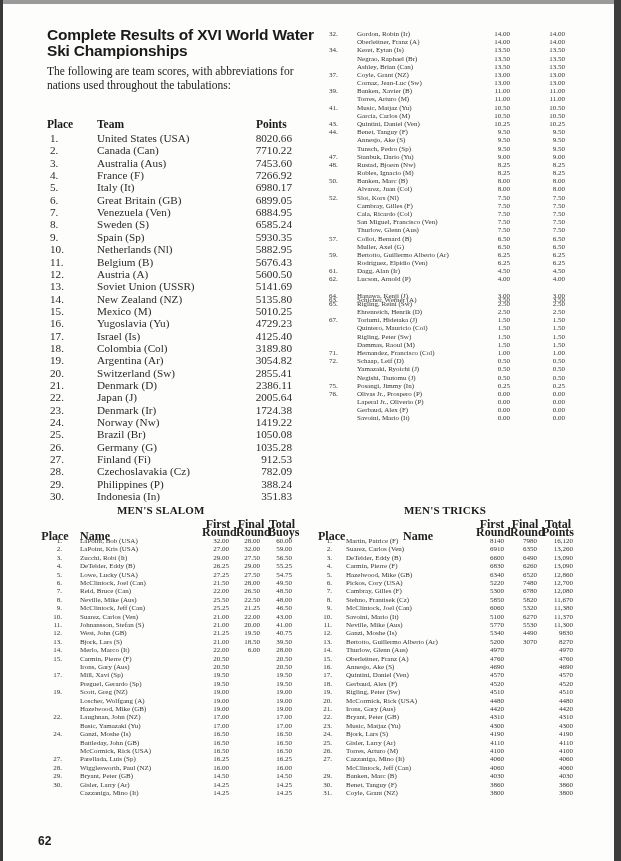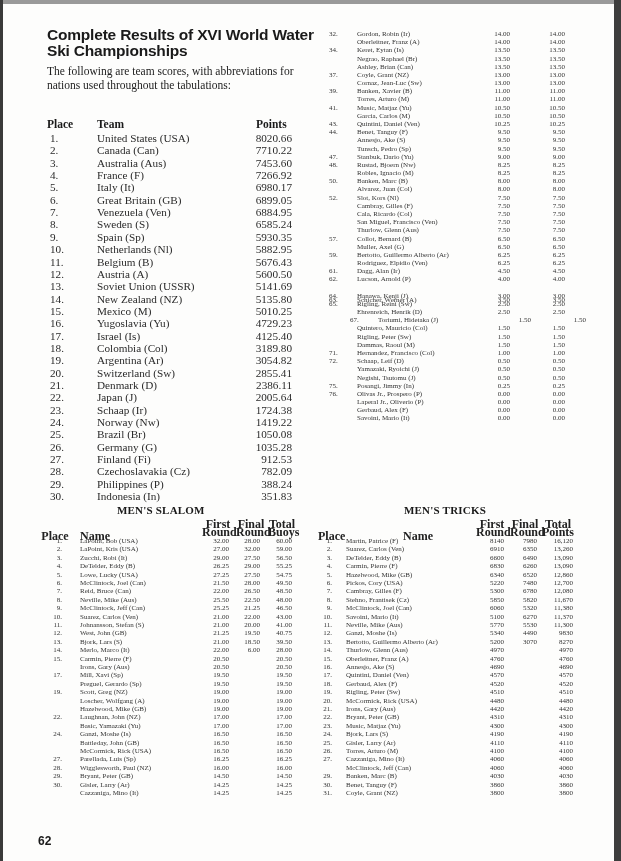--- a/index.html
+++ b/index.html
@@ -183,21 +183,21 @@
       <span class="team">Denmark (D)</span>
       <span class="pts">2386.11</span>
     </div>
     <div class="team-row" style="top: 391.35px;">
       <span class="place">22.</span>
       <span class="team">Japan (J)</span>
       <span class="pts">2005.64</span>
     </div>
     <div class="team-row" style="top: 403.7px;">
       <span class="place">23.</span>
-      <span class="team">Schaap (Ir)</span>
+      <span class="team">Denmark (Ir)</span>
       <span class="pts">1724.38</span>
     </div>
     <div class="team-row" style="top: 416.05px;">
       <span class="place">24.</span>
       <span class="team">Norway (Nw)</span>
       <span class="pts">1419.22</span>
     </div>
     <div class="team-row" style="top: 428.4px;">
       <span class="place">25.</span>
       <span class="team">Brazil (Br)</span>
@@ -434,21 +434,21 @@
       <span class="name">Rigling, Reini (Sw)</span>
       <span class="v1">2.50</span>
       <span class="v2">2.50</span>
     </div>
     <div class="ind-row" style="top: 308.12px;">
       <span class="place"></span>
       <span class="name">Ehrenreich, Henrik (D)</span>
       <span class="v1">2.50</span>
       <span class="v2">2.50</span>
     </div>
-    <div class="ind-row" style="top: 316.3px; margin-left: 21px;">
+    <div class="ind-row" style="top: 316.3px;">
       <span class="place">67.</span>
       <span class="name">Toriumi, Hidetaka (J)</span>
       <span class="v1">1.50</span>
       <span class="v2">1.50</span>
     </div>
     <div class="ind-row" style="top: 324.48px;">
       <span class="place"></span>
       <span class="name">Quintero, Mauricio (Col)</span>
       <span class="v1">1.50</span>
       <span class="v2">1.50</span>

